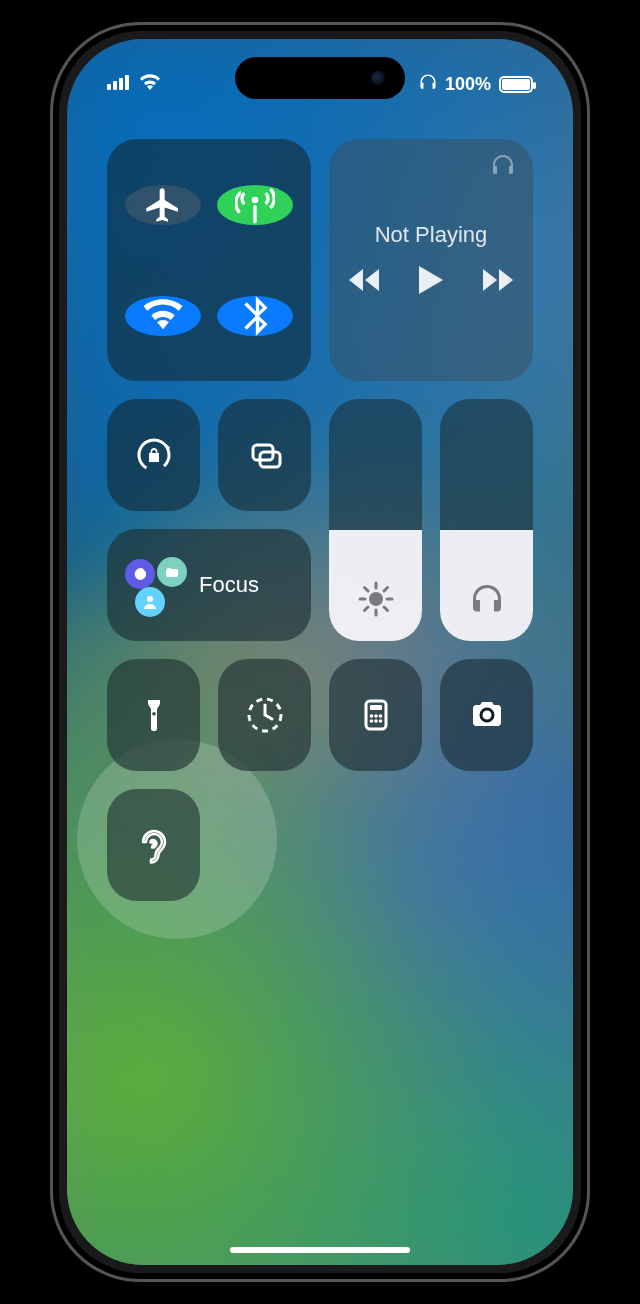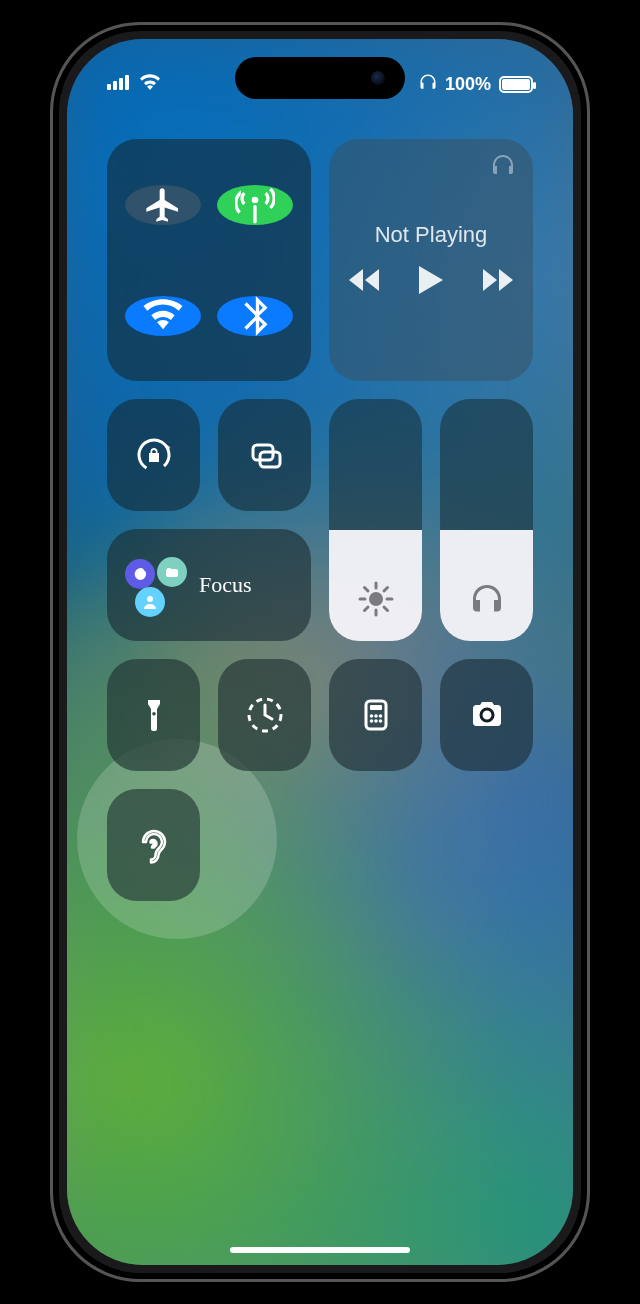--- a/index.html
+++ b/index.html
@@ -101,21 +101,21 @@
     background: rgba(20,35,40,0.55);
     backdrop-filter: blur(40px);
     border-radius: 30px;
     display:flex;
     align-items:center;
     justify-content:center;
     position:relative;
     color:#fff;
   }
   .span2x2 { grid-column: span 2; grid-row: span 2; }
-  .span2x1 { grid-column: span 2; font-family: Liberation Serif, serif; }
+  .span2x1 { grid-column: span 2; }
   .span1x2 { grid-row: span 2; }
 
   
   .conn { padding:18px; display:grid; grid-template-columns:1fr 1fr; grid-template-rows:1fr 1fr; gap:16px;}
   .conn-btn {
     border-radius:50%;
     display:flex; align-items:center; justify-content:center;
   }
   .conn-btn svg { width:40px; height:40px; fill:#fff; }
   .conn-airplane { background: rgba(90,100,110,.45); }

